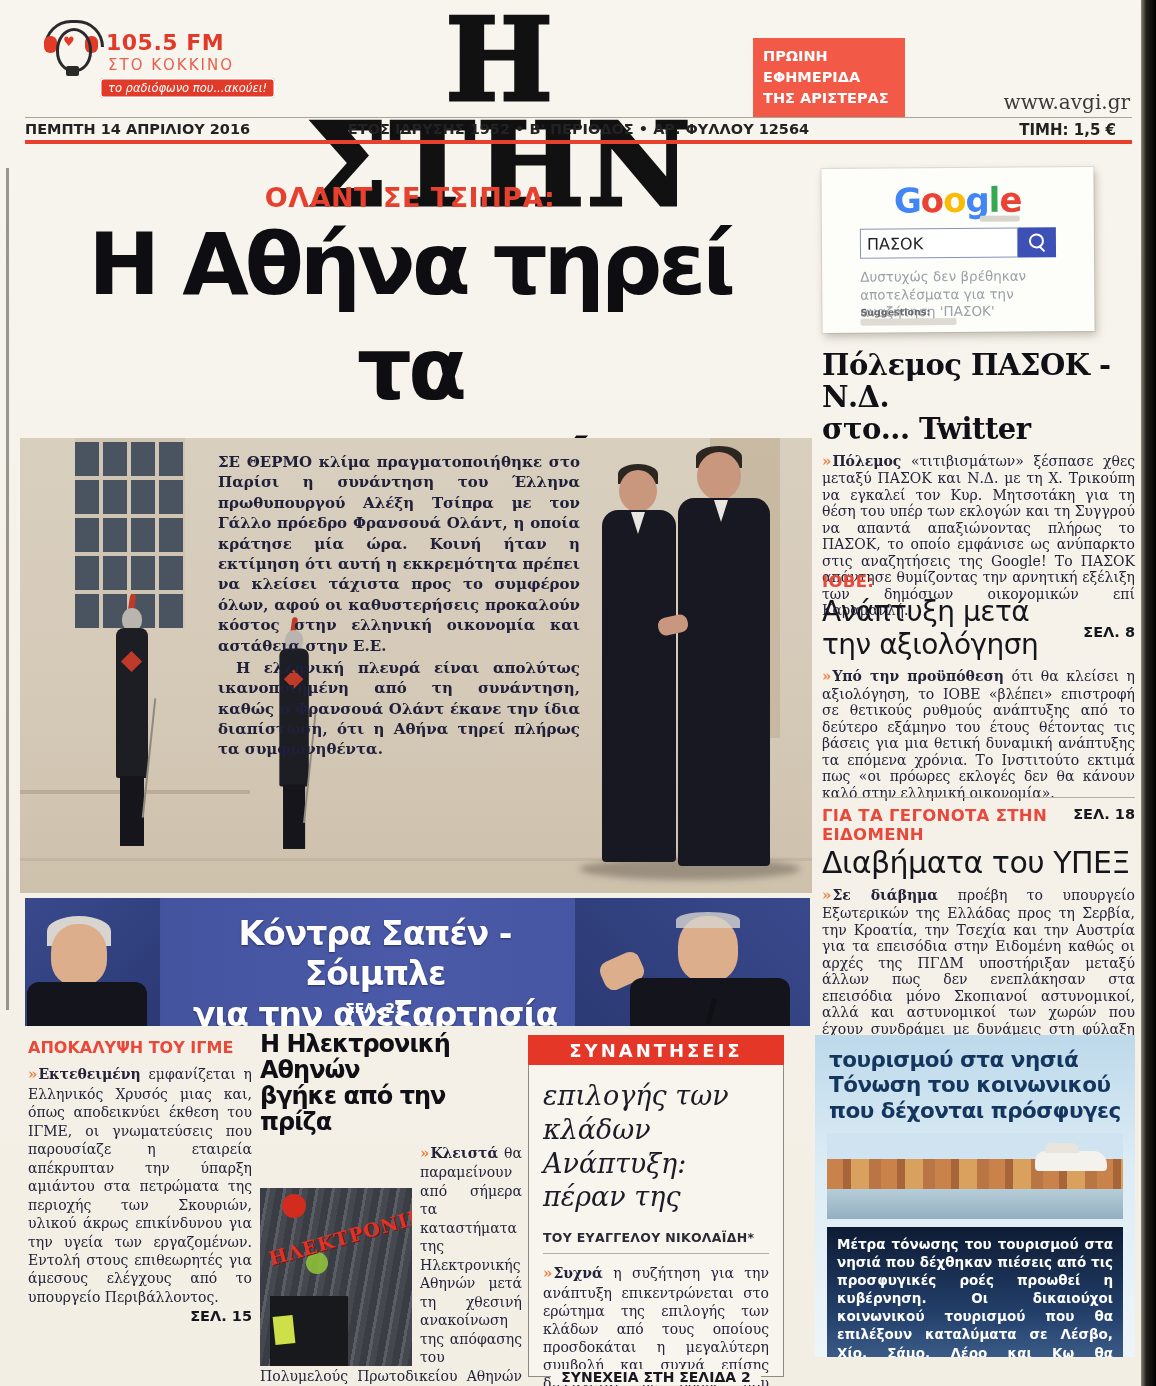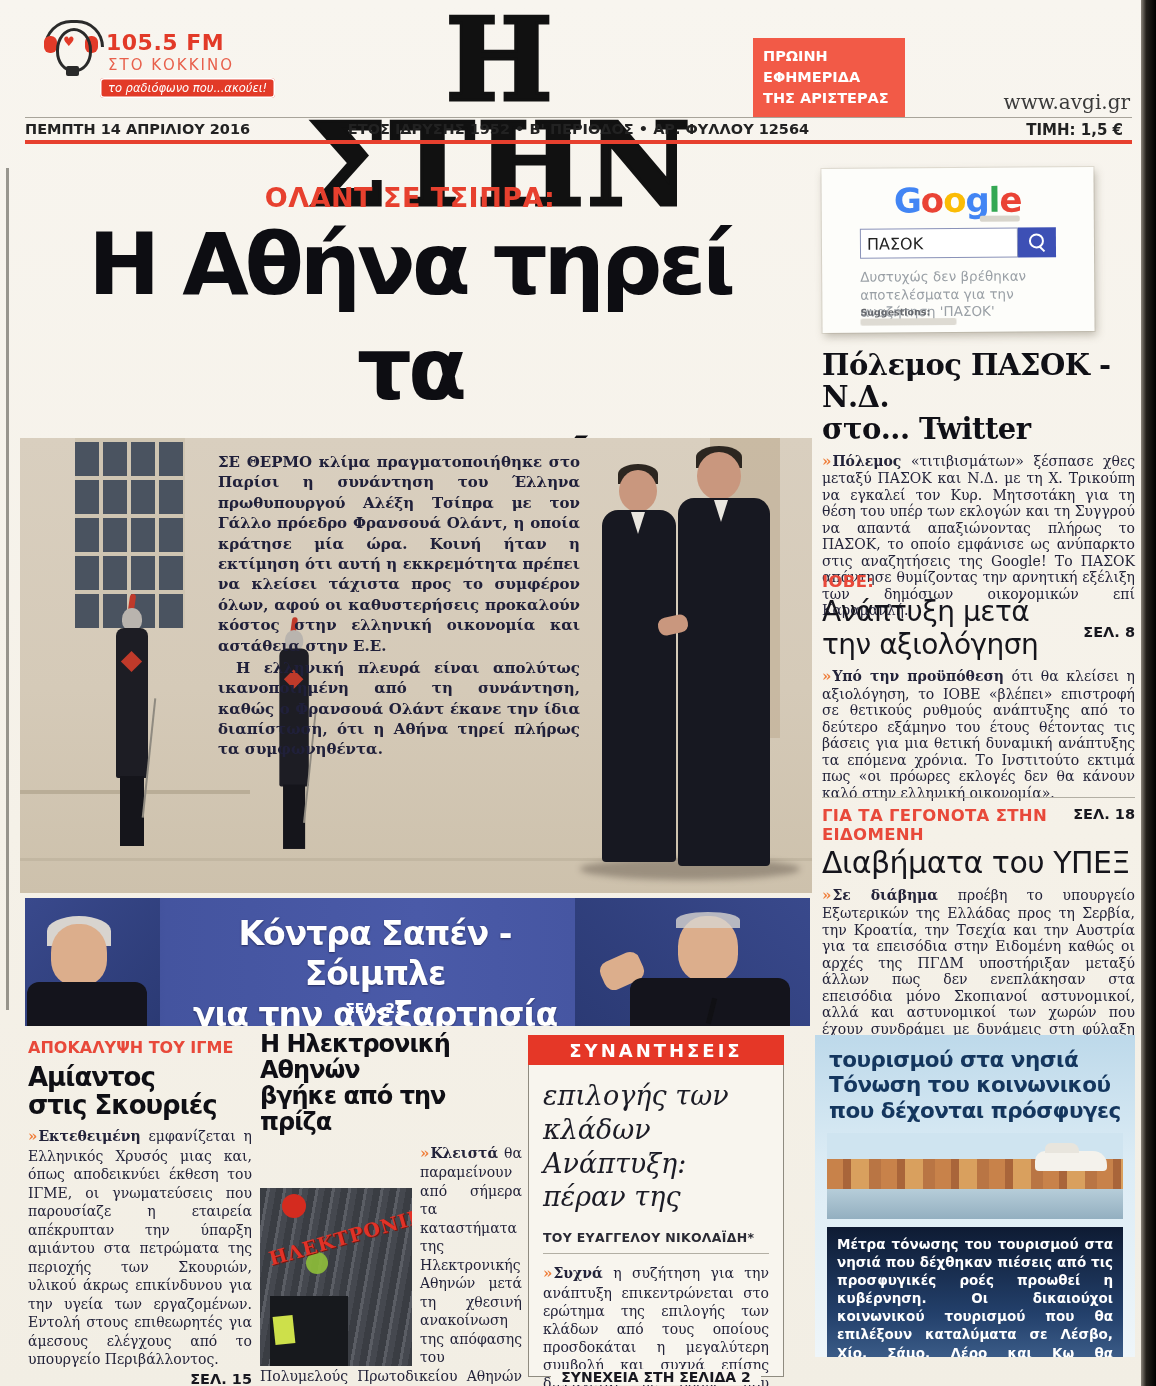--- a/index.html
+++ b/index.html
@@ -31,21 +31,21 @@
     color:#111;-webkit-text-stroke:3px #111;letter-spacing:2px;}
   .masthead-box{left:753px;top:38px;width:152px;height:80px;background:#f25a47;color:#fff;
     font-weight:bold;font-size:14.5px;line-height:1.45;padding:8px 0 0 10px;box-sizing:border-box;}
   .masthead-site{left:930px;top:90px;width:200px;text-align:right;font-size:20px;color:#3a3a3a;
     font-family:"DejaVu Serif","Liberation Serif",serif;}
 
   .rule-gray{left:25px;top:117px;width:1107px;height:1px;background:#a8a49a;}
   .date-row{left:25px;top:121px;width:1107px;height:20px;font-size:14.5px;font-weight:bold;color:#222;}
   .date-left{position:absolute;left:0;top:0;}
   .date-center{position:absolute;left:0;top:0;width:100%;text-align:center;}
-  .date-right{position:absolute;right:9px;top:0;font-size:15px;}
+  .date-right{position:absolute;right:16px;top:0;font-size:15px;}
   .rule-red{left:25px;top:140px;width:1107px;height:4px;background:#e7402e;}
 
   
   .lead-kicker{left:40px;top:182px;width:740px;text-align:center;font-size:27px;font-weight:bold;color:#e7402e;letter-spacing:.5px;}
   .lead-headline{left:10px;top:212px;width:800px;text-align:center;font-weight:bold;color:#0d0d12;
     font-size:86px;line-height:1.22;letter-spacing:-4px;}
 
   .lead-photo{left:20px;top:438px;width:792px;height:455px;background:linear-gradient(180deg,#d9cfbf 0%,#d5cab8 55%,#cdc1ac 100%);overflow:hidden;}
   .photo-window{position:absolute;left:55px;top:0;width:110px;height:190px;background:#4a5360;
     background-image:repeating-linear-gradient(90deg,transparent 0 24px,#cfc5b2 24px 28px),repeating-linear-gradient(0deg,transparent 0 34px,#cfc5b2 34px 38px);}
@@ -315,24 +315,20 @@
     </div>
     <div class="ekt-headline">
       <div>Κόντρα Σαπέν - Σόιμπλε</div>
       <div>για την ανεξαρτησία της ΕΚΤ</div>
     </div>
     <div class="ekt-sel">ΣΕΛ. 21</div>
   </div>
 
   <div class="abs col1">
     <div class="bt-kicker">ΑΠΟΚΑΛΥΨΗ ΤΟΥ ΙΓΜΕ</div>
-    <div class="bt-title">
-      <div>Αμίαντος</div>
-      <div>στις Σκουριές</div>
-    </div>
     <div class="bt-body">
       <span class="mark">»</span><b>Εκτεθειμένη</b><span> εμφανίζεται η Ελληνικός Χρυσός μιας και, όπως αποδεικνύει έκθεση του ΙΓΜΕ, οι γνωματεύσεις που παρουσίαζε η εταιρεία απέκρυπταν την ύπαρξη αμιάντου στα πετρώματα της περιοχής των Σκουριών, υλικού άκρως επικίνδυνου για την υγεία των εργαζομένων. Εντολή στους επιθεωρητές για άμεσους ελέγχους από το υπουργείο Περιβάλλοντος.</span>
     </div>
     <div class="bt-sel">ΣΕΛ. 15</div>
   </div>
 
   <div class="abs col2">
     <div class="bt-title">
       <div>Η Ηλεκτρονική Αθηνών</div>
       <div>βγήκε από την πρίζα</div>

